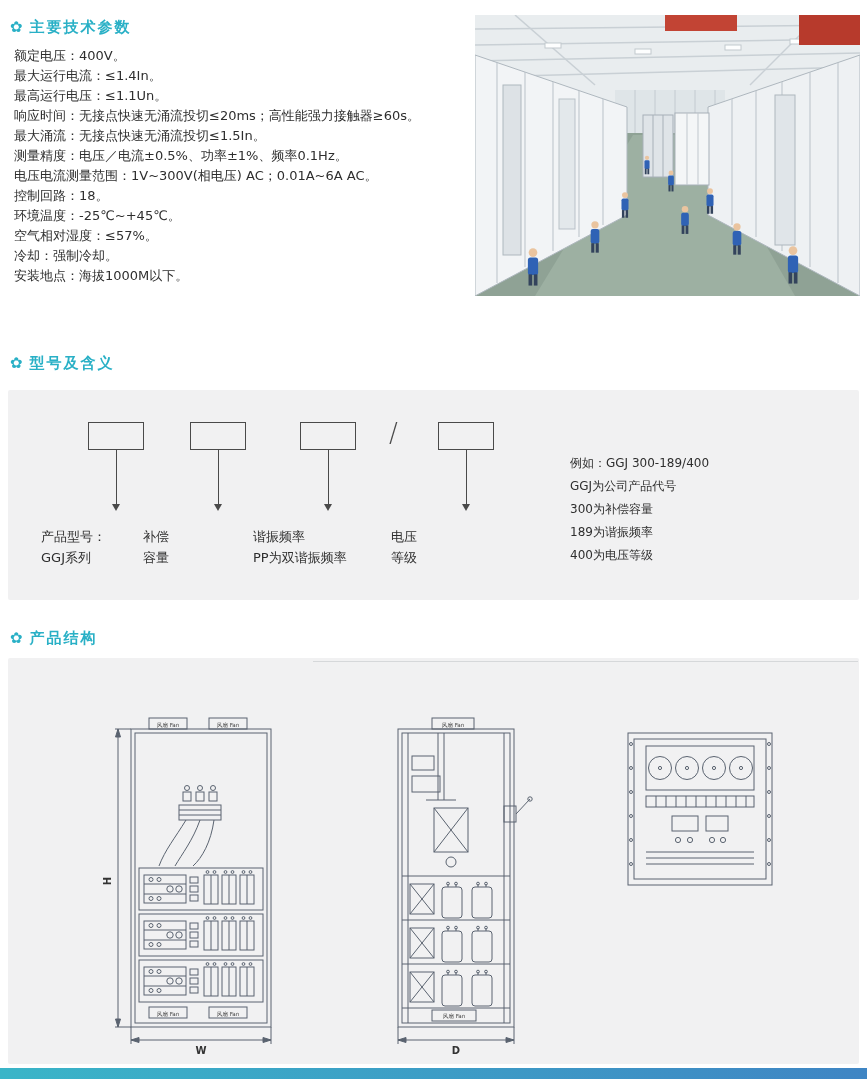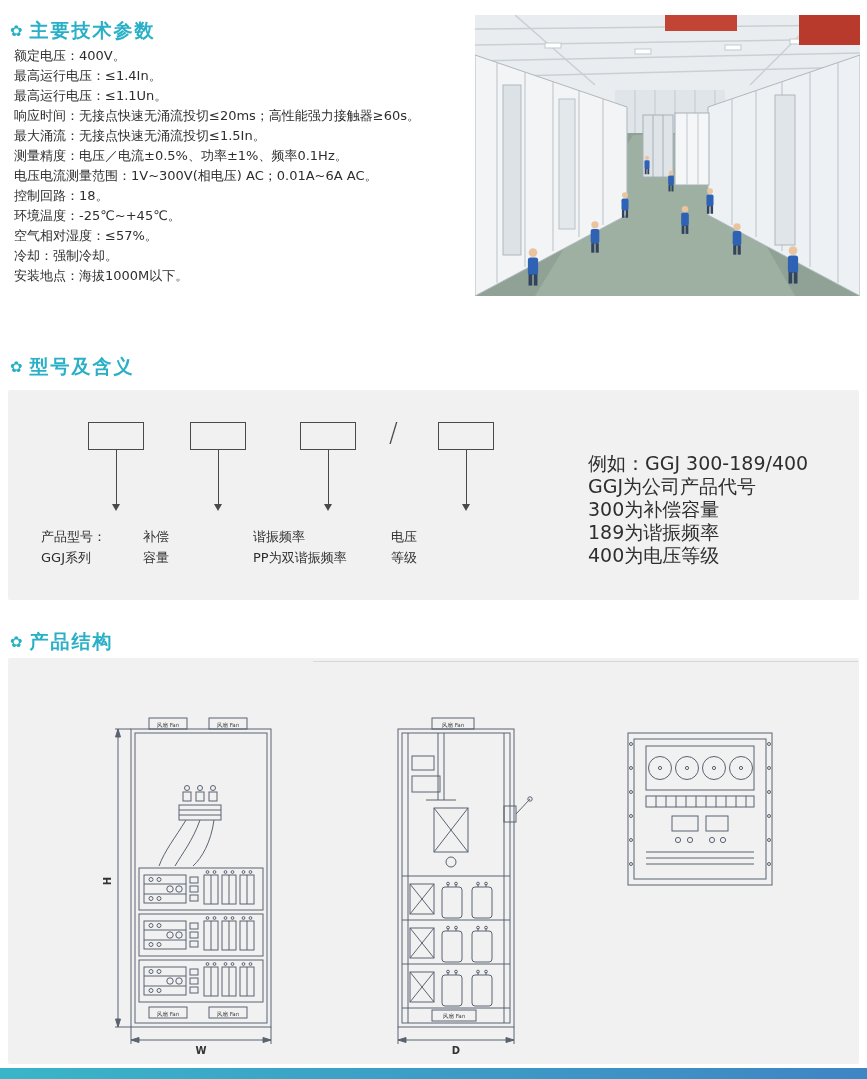--- a/index.html
+++ b/index.html
@@ -5,62 +5,62 @@
   * { margin:0; padding:0; box-sizing:border-box; }
   html,body { background:#ffffff; }
   body {
     width:867px; height:1079px; position:relative; overflow:hidden;
     font-family:"DejaVu Sans","Liberation Sans",sans-serif; color:#333;
   }
   .page { position:absolute; inset:0; }
 
   .sec-header { position:absolute; display:flex; align-items:center; gap:7px; }
   .sec-icon { color:#29b0c6; font-size:15px; line-height:1; }
-  .sec-title { color:#29b0c6; font-size:19px; font-weight:bold; letter-spacing:2px; }
+  .sec-title { color:#29b0c6; font-size:15px; font-weight:bold; letter-spacing:2px; }
 
   .param-list { position:absolute; left:14px; top:46px; width:450px; list-style:none;
                 font-size:13px; line-height:20px; color:#2e2e2e; }
 
   .photo { position:absolute; left:475px; top:15px; width:385px; height:281px; overflow:hidden; }
   .photo svg { display:block; }
 
   .panel { position:absolute; left:8px; width:851px; background:#f1f1f2; border-radius:2px; }
   #model-panel { top:390px; height:210px; }
   #structure-panel { top:658px; height:406px; }
   .panel-topline { position:absolute; left:305px; top:3px; width:545px; height:1px; background:#d6d8da; }
 
   .mbox { position:absolute; width:56px; height:28px; border:1px solid #4a4a4a; top:32px; }
   .slash { position:absolute; left:381px; top:28px; font-size:26px; color:#4a4a4a; font-weight:300; }
   .arrow { position:absolute; top:60px; width:1px; height:58px; background:#4a4a4a; }
   .arrow::after { content:""; position:absolute; left:-4px; bottom:-7px;
                   border:4px solid transparent; border-top:7px solid #4a4a4a; }
   .mlabel { position:absolute; top:136px; width:150px; font-size:13px; line-height:21px;
             text-align:left; color:#2e2e2e; }
-  .example { position:absolute; left:580px; top:62px; font-size:19px; line-height:23px; color:#2e2e2e; }
+  .example { position:absolute; left:562px; top:62px; font-size:12px; line-height:23px; color:#2e2e2e; }
 
   .draw { position:absolute; }
   .draw svg { display:block; }
   svg text { font-family:"DejaVu Sans","Liberation Sans",sans-serif; }
 
   .bottom-bar { position:absolute; left:0; bottom:0; width:867px; height:11px;
                 background:linear-gradient(90deg,#3ab5c8,#3f85c4); }
 </style>
 </head>
 <body>
 
 <div class="page">
 
   <div class="sec-header" style="left:10px; top:18px;">
     <span class="sec-icon">✿</span>
     <span class="sec-title">主要技术参数</span>
   </div>
 
   <ul class="param-list">
     <li>额定电压：400V。</li>
-    <li>最高运行电压：≤1.4In。</li>
+    <li>最大运行电流：≤1.4In。</li>
     <li>最高运行电压：≤1.1Un。</li>
     <li>响应时间：无接点快速无涌流投切≤20ms；高性能强力接触器≥60s。</li>
     <li>最大涌流：无接点快速无涌流投切≤1.5In。</li>
     <li>测量精度：电压／电流±0.5%、功率±1%、频率0.1Hz。</li>
     <li>电压电流测量范围：1V~300V(相电压) AC；0.01A~6A AC。</li>
     <li>控制回路：18。</li>
     <li>环境温度：-25℃~+45℃。</li>
     <li>空气相对湿度：≤57%。</li>
     <li>冷却：强制冷却。</li>
     <li>安装地点：海拔1000M以下。</li>

